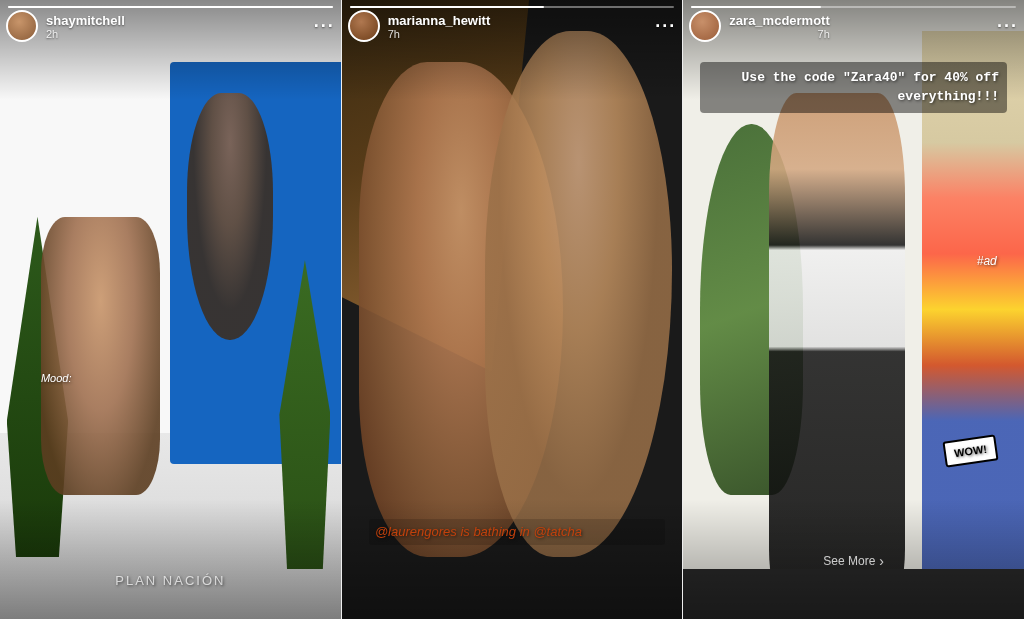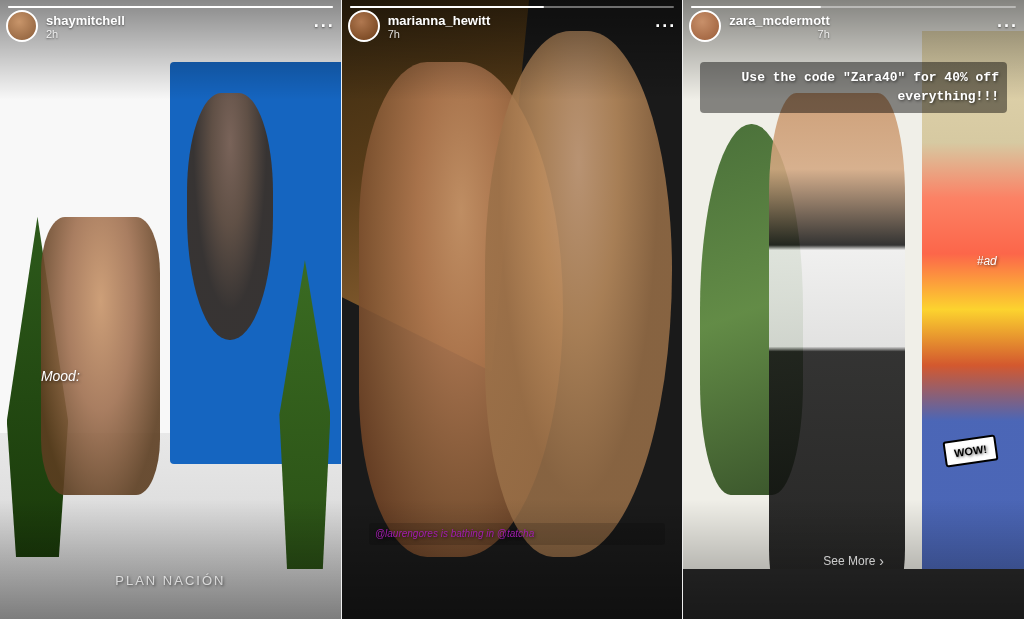--- a/index.html
+++ b/index.html
@@ -256,44 +256,44 @@
     .overlay-text {
       position: absolute;
       z-index: 5;
       color: #fff;
       text-shadow: 1px 1px 3px rgba(0,0,0,0.6);
     }
 
     .story1-mood {
       bottom: 38%;
       left: 12%;
-      font-size: 14px;
+      font-size: 11px;
       font-weight: 500;
       color: #fff;
       font-style: italic;
     }
 
     .story1-watermark {
       bottom: 5%;
       left: 50%;
       transform: translateX(-50%);
       font-size: 13px;
       color: rgba(255,255,255,0.7);
       white-space: nowrap;
       letter-spacing: 2px;
       text-transform: uppercase;
     }
 
     .story2-caption {
       bottom: 12%;
       left: 8%;
       right: 5%;
-      font-size: 10px;
+      font-size: 13px;
       font-weight: 400;
-      color: #a21caf;
+      color: #c2410c;
       font-style: italic;
       line-height: 1.4;
       background: rgba(0,0,0,0.15);
       padding: 4px 6px;
       border-radius: 3px;
     }
 
     .story3-promo {
       top: 10%;
       left: 5%;

